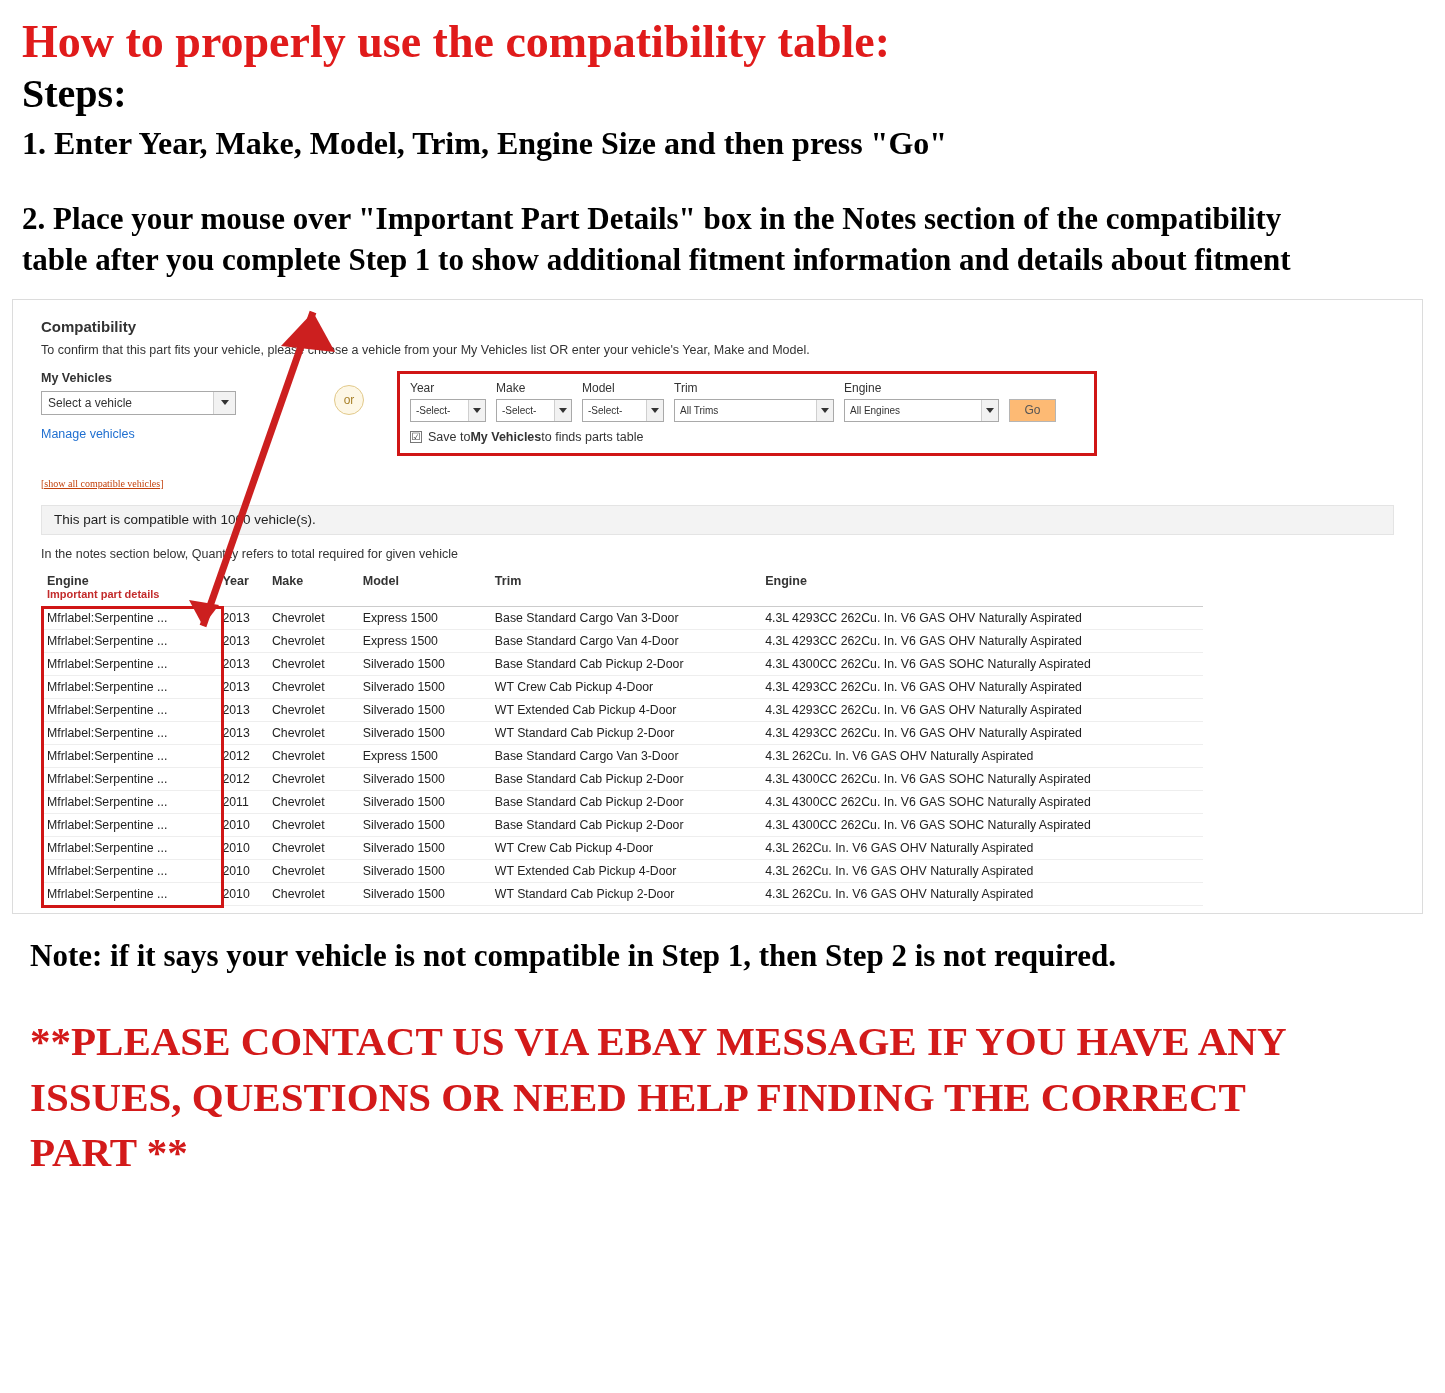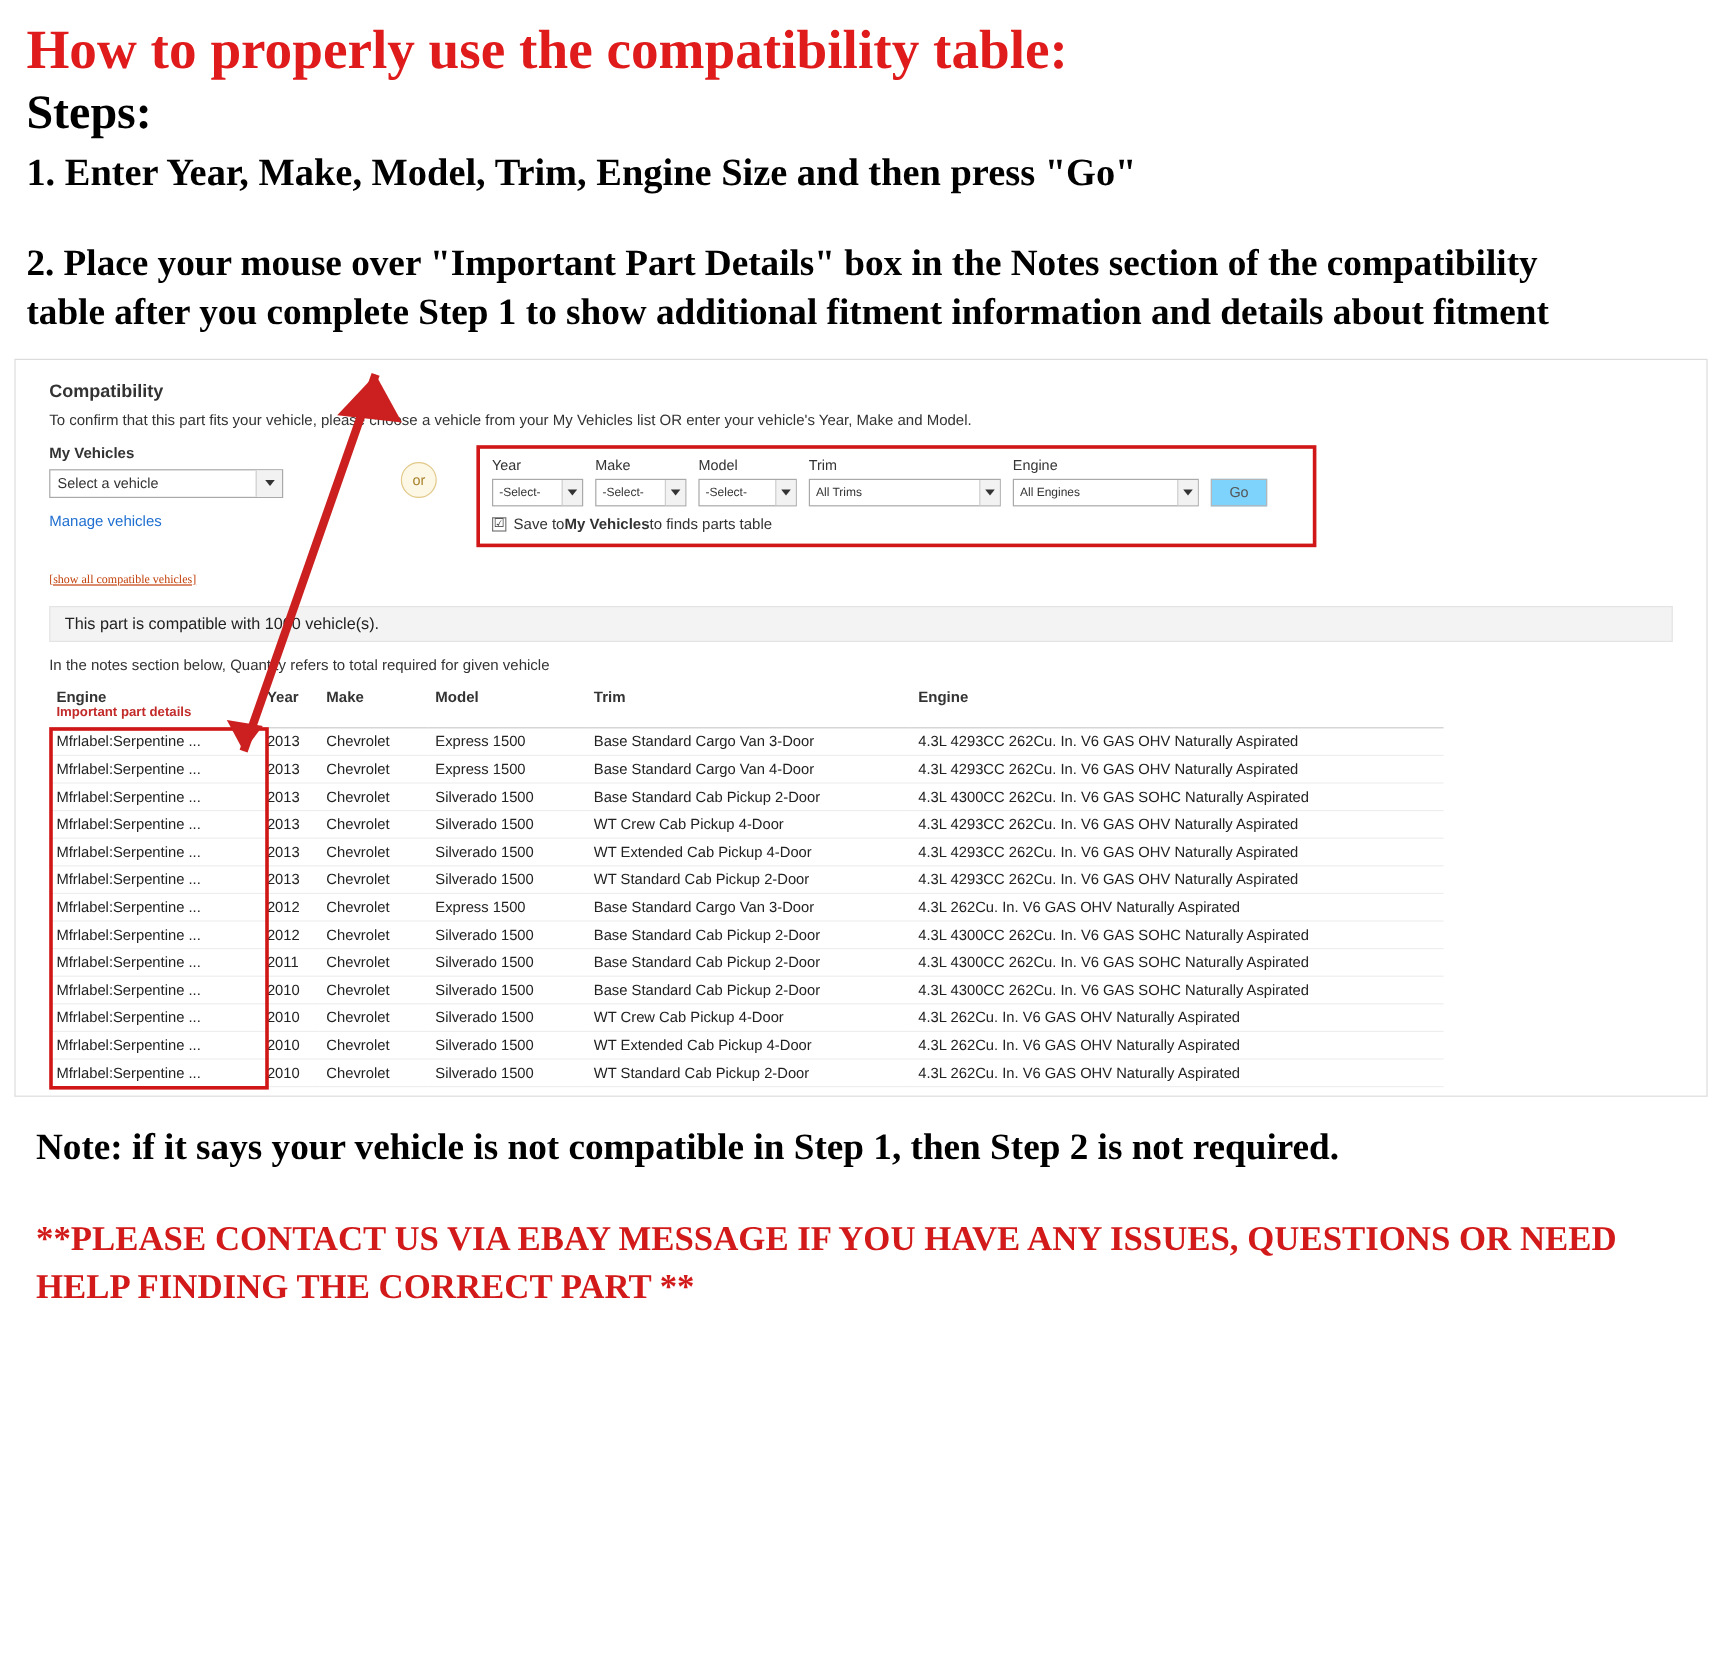--- a/index.html
+++ b/index.html
@@ -100,21 +100,21 @@
     padding-left: 5px; position: relative;
   }
   .mini .arrow {
     position: absolute; right: 0; top: 0; bottom: 0; width: 17px;
     border-left: 1px solid #cfcfcf; background: #f2f2f2;
     display: flex; align-items: center; justify-content: center;
   }
   .w-year { width: 76px; } .w-make { width: 76px; } .w-model { width: 82px; }
   .w-trim { width: 160px; } .w-engine { width: 155px; }
   .go-btn {
-    width: 47px; height: 23px; border: 1px solid #b5b5b5; background: #7dd3fc;
+    width: 47px; height: 23px; border: 1px solid #b5b5b5; background: #fdba74;
     font-size: 12px; color: #555; display: flex; align-items: center; justify-content: center;
   }
   .saverow { display: flex; align-items: center; margin-top: 8px; font-size: 12.5px; color: #333; }
   .cbx {
     width: 12px; height: 12px; border: 1px solid #777; background: #fff; margin-right: 6px;
     display: flex; align-items: center; justify-content: center; font-size: 10px; color: #333; line-height: 1;
   }
 
   .compatbar {
     margin: 16px 8px 0 8px; background: #f3f3f3; border: 1px solid #e4e4e4;
@@ -144,21 +144,21 @@
   .arrow-svg { position: absolute; left: 0; top: -240px; width: 420px; height: 640px; pointer-events: none; }
 
   
   .note-bottom {
     font-family: "Liberation Serif", serif;
     font-weight: bold; color: #000; font-size: 31px; line-height: 1.32;
     margin: 22px 22px 0 30px; max-width: 1340px;
   }
   .contact {
     font-family: "Liberation Serif", serif;
-    font-weight: bold; color: #d31a1a; font-size: 29px; line-height: 1.35;
+    font-weight: bold; color: #d31a1a; font-size: 41px; line-height: 1.35;
     margin: 38px 22px 0 30px; max-width: 1330px;
   }
 </style>
 </head>
 <body>
 
 <div class="page">
 
   <h1 class="title-red">How to properly use the compatibility table:</h1>
   <div class="steps-label">Steps:</div>

